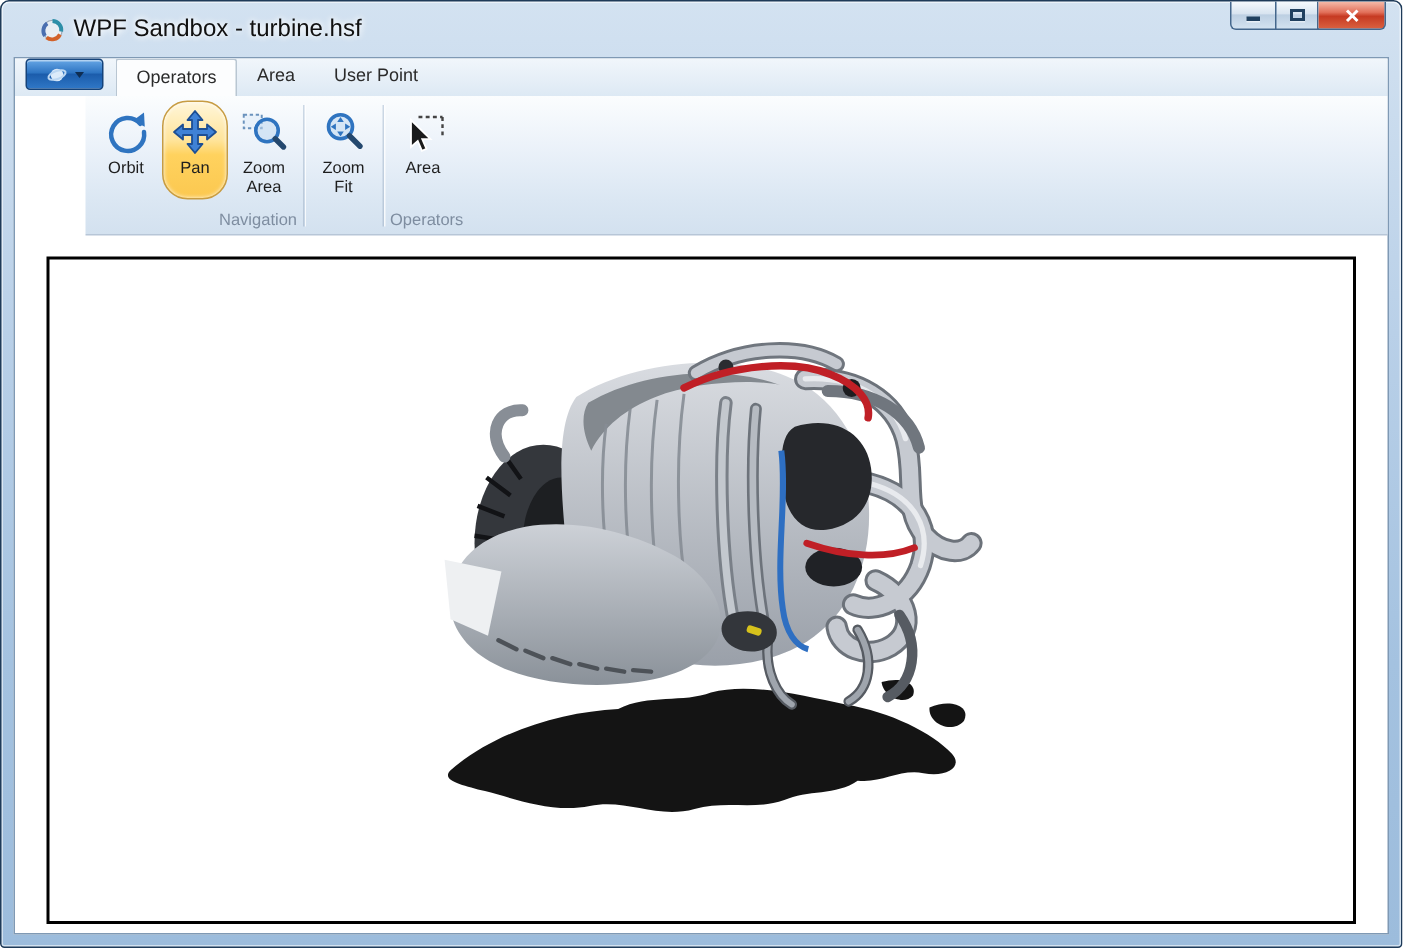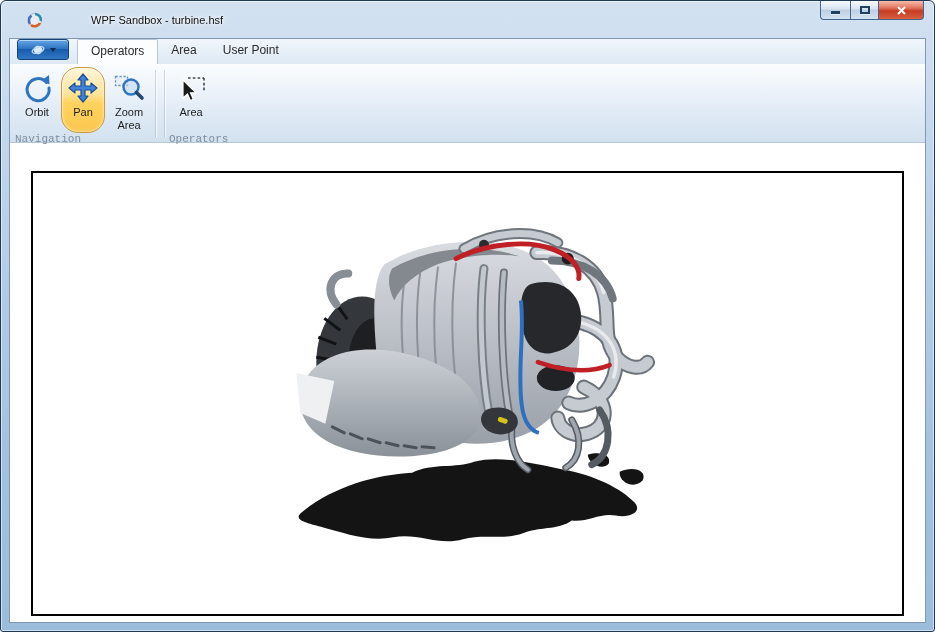--- a/index.html
+++ b/index.html
@@ -9,21 +9,21 @@
     position:relative; width:935px; height:632px;
     border:1px solid #1e3a58; border-radius:6px 6px 3px 3px;
     background:linear-gradient(180deg,#d3e2f1 0%,#b9d0e8 35%,#a4c2e0 70%,#9cbcdc 100%);
     box-shadow: inset 0 0 0 1px rgba(255,255,255,.55);
     overflow:hidden;
   }
 
   
   .titlebar { height:37px; position:relative; display:flex; align-items:center; padding-left:26px; }
   .app-icon { width:16px; height:16px; margin-right:6px; flex:0 0 auto; }
-  .title { font-size:11px; color:#111; text-shadow:0 0 4px #fff, 0 0 6px #fff;margin-left:42px; }
+  .title { font-size:16px; color:#111; text-shadow:0 0 4px #fff, 0 0 6px #fff; }
 
   .caption-buttons { position:absolute; top:0; right:10px; display:flex; }
   .cap { height:19px; border:1px solid #44678c; border-top:none; display:flex; align-items:center; justify-content:center;
          background:linear-gradient(#f6fafd 0%,#d8e4f0 45%,#bccfe2 50%,#d3e2f0 100%); }
   .cap.min   { width:30px; border-radius:0 0 0 4px; border-right:none; }
   .cap.max   { width:28px; border-right:none; }
   .cap.close { width:46px; border-radius:0 0 4px 0;
          background:linear-gradient(#f6bcab 0%,#e2705a 40%,#c63a22 55%,#da603f 100%); }
   .glyph-min { width:9px; height:3px; background:#20405f; box-shadow:0 1px 0 rgba(255,255,255,.6); margin-top:5px; }
   .glyph-max { width:10px; height:8px; border:2px solid #20405f; background:transparent; box-shadow:0 1px 0 rgba(255,255,255,.5); }
@@ -35,25 +35,25 @@
   .tabstrip { height:25px; background:linear-gradient(#f1f6fb,#dde9f4); display:flex; padding-left:4px; }
   .appmenu { width:52px; height:21px; margin:0 8px 2px 3px; border-radius:3px; border:1px solid #15437a;
              background:linear-gradient(#66a6e5 0%,#2d74c2 45%,#1b5cab 50%,#2f77c6 100%);
              display:flex; align-items:center; justify-content:center; gap:5px;
              box-shadow: inset 0 1px 0 rgba(255,255,255,.5); }
   .caret { width:0; height:0; border-left:3.5px solid transparent; border-right:3.5px solid transparent; border-top:4px solid #0e2d52; }
   .tab { padding:4px 13px 5px; font-size:12px; color:#2b2b2b; }
   .tab.selected { background:#fcfdfe; border:1px solid #b9c6d2; border-bottom:none; border-radius:2px 2px 0 0; }
 
   
-  .ribbon-body { height:79px; background:linear-gradient(#fbfdfe 0%,#eaf1f9 40%,#dbe7f3 75%,#d3e1ef 100%);
-                 border-bottom:1px solid #b7c6d7; display:flex; align-items:stretch; padding:1px 2px 0; }
+  .ribbon-body { height:93px; background:linear-gradient(#fbfdfe 0%,#eaf1f9 40%,#dbe7f3 75%,#d3e1ef 100%);
+                 border-bottom:1px solid #b7c6d7; display:flex; align-items:stretch; padding:1px 2px 0;margin-left:47px; }
   .group { display:flex; flex-direction:column; padding:2px 3px 0; }
   .group-buttons { flex:1; display:flex; align-items:flex-start; gap:2px; }
-  .group-label { height:15px; text-align:left; font-size:11px; color:#7e8da0;font-family:Liberation Mono, monospace; }
+  .group-label { height:15px; text-align:right; font-size:11px; color:#7e8da0; }
   .separator { width:1px; margin:5px 1px; background:linear-gradient(#ccd8e5,#b7c7d9); box-shadow:1px 0 0 rgba(255,255,255,.8); }
 
   .bigbtn { width:44px; min-height:66px; border:1px solid transparent; border-radius:3px;
             display:flex; flex-direction:column; align-items:center; padding-top:4px; gap:2px; }
   .bigbtn .icon { width:32px; height:32px; flex:0 0 auto; }
   .bigbtn .lbl { font-size:11px; line-height:1.15; text-align:center; color:#1e1e1e; }
   .bigbtn.active { background:linear-gradient(#fff6da 0%,#ffe49a 40%,#ffd25e 55%,#fbc850 100%);
                    border-color:#c79c43; box-shadow: inset 0 0 3px rgba(255,255,255,.9); border-radius: 17px; }
 
   
@@ -128,20 +128,35 @@
             </svg>
             <span class="lbl">Zoom Area</span>
           </div>
         </div>
         <div class="group-label">Navigation</div>
       </div>
 
       <div class="separator"></div>
 
       <div class="group">
+        <div class="group-buttons">
+          <div class="bigbtn">
+            <svg class="icon" viewBox="0 0 32 32">
+              <circle cx="14" cy="12.5" r="8" fill="rgba(190,215,240,.55)" stroke="#2f74c0" stroke-width="2.4"></circle>
+              <g fill="#2f74c0">
+                <polygon points="14,6 11.8,9.4 16.2,9.4"></polygon>
+                <polygon points="14,19 11.8,15.6 16.2,15.6"></polygon>
+                <polygon points="7.5,12.5 10.9,10.3 10.9,14.7"></polygon>
+                <polygon points="20.5,12.5 17.1,10.3 17.1,14.7"></polygon>
+              </g>
+              <line x1="20" y1="18.5" x2="27" y2="25.5" stroke="#24486e" stroke-width="3.6" stroke-linecap="round"></line>
+            </svg>
+            <span class="lbl">Zoom Fit</span>
+          </div>
+        </div>
         <div class="group-label"></div>
       </div>
 
       <div class="separator"></div>
 
       <div class="group">
         <div class="group-buttons">
           <div class="bigbtn">
             <svg class="icon" viewBox="0 0 32 32">
               <path d="M13,6 H29 M29,6 V19" stroke="#444" stroke-width="1.6" stroke-dasharray="2.6 2.2" fill="none"></path>

